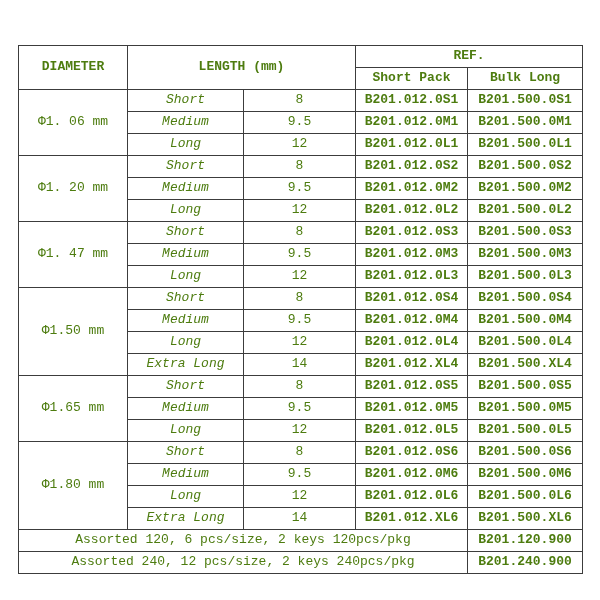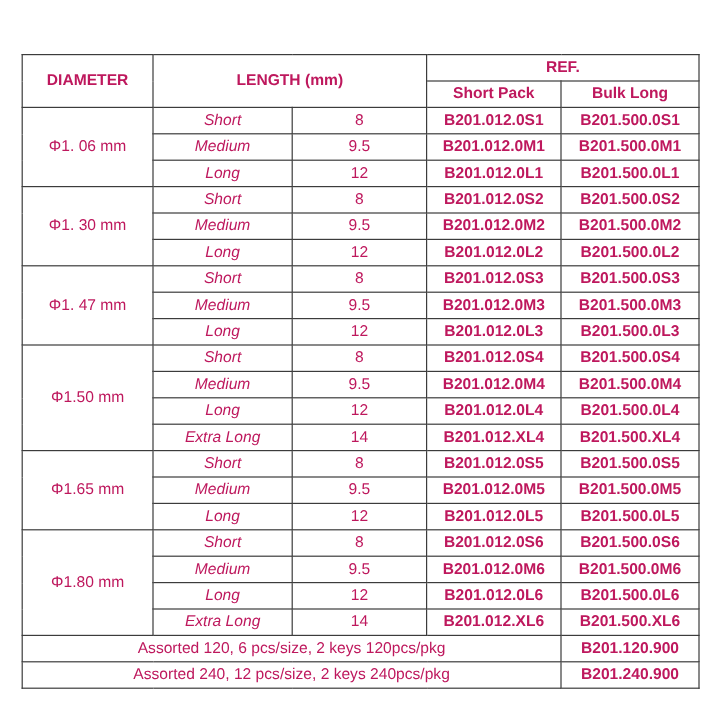--- a/index.html
+++ b/index.html
@@ -1,22 +1,22 @@
 <!DOCTYPE html>
 <html><head>
 <meta charset="utf-8">
 <style>
   html, body { margin: 0; padding: 0; background: #ffffff; }
   .page {
     position: relative;
     width: 496px;
     height: 600px;
     background: #ffffff;
-    font-family: Liberation Sans, sans-serif;
-    color: #be185d;
+    font-family: Liberation Mono, monospace;
+    color: #4d7c0f;
   }
   table.ref-table {
     position: absolute;
     left: 18px;
     top: 45px;
     width: 564px;
     border-collapse: collapse;
     table-layout: fixed;
   }
   .ref-table th, .ref-table td {
@@ -74,21 +74,21 @@
         <td class="refcode">B201.500.0M1</td>
       </tr>
       <tr>
         <td class="italic">Long</td>
         <td>12</td>
         <td class="refcode">B201.012.0L1</td>
         <td class="refcode">B201.500.0L1</td>
       </tr>
 
       <tr>
-        <td rowspan="3">Φ1. 30 mm</td>
+        <td rowspan="3">Φ1. 20 mm</td>
         <td class="italic">Short</td>
         <td>8</td>
         <td class="refcode">B201.012.0S2</td>
         <td class="refcode">B201.500.0S2</td>
       </tr>
       <tr>
         <td class="italic">Medium</td>
         <td>9.5</td>
         <td class="refcode">B201.012.0M2</td>
         <td class="refcode">B201.500.0M2</td>

